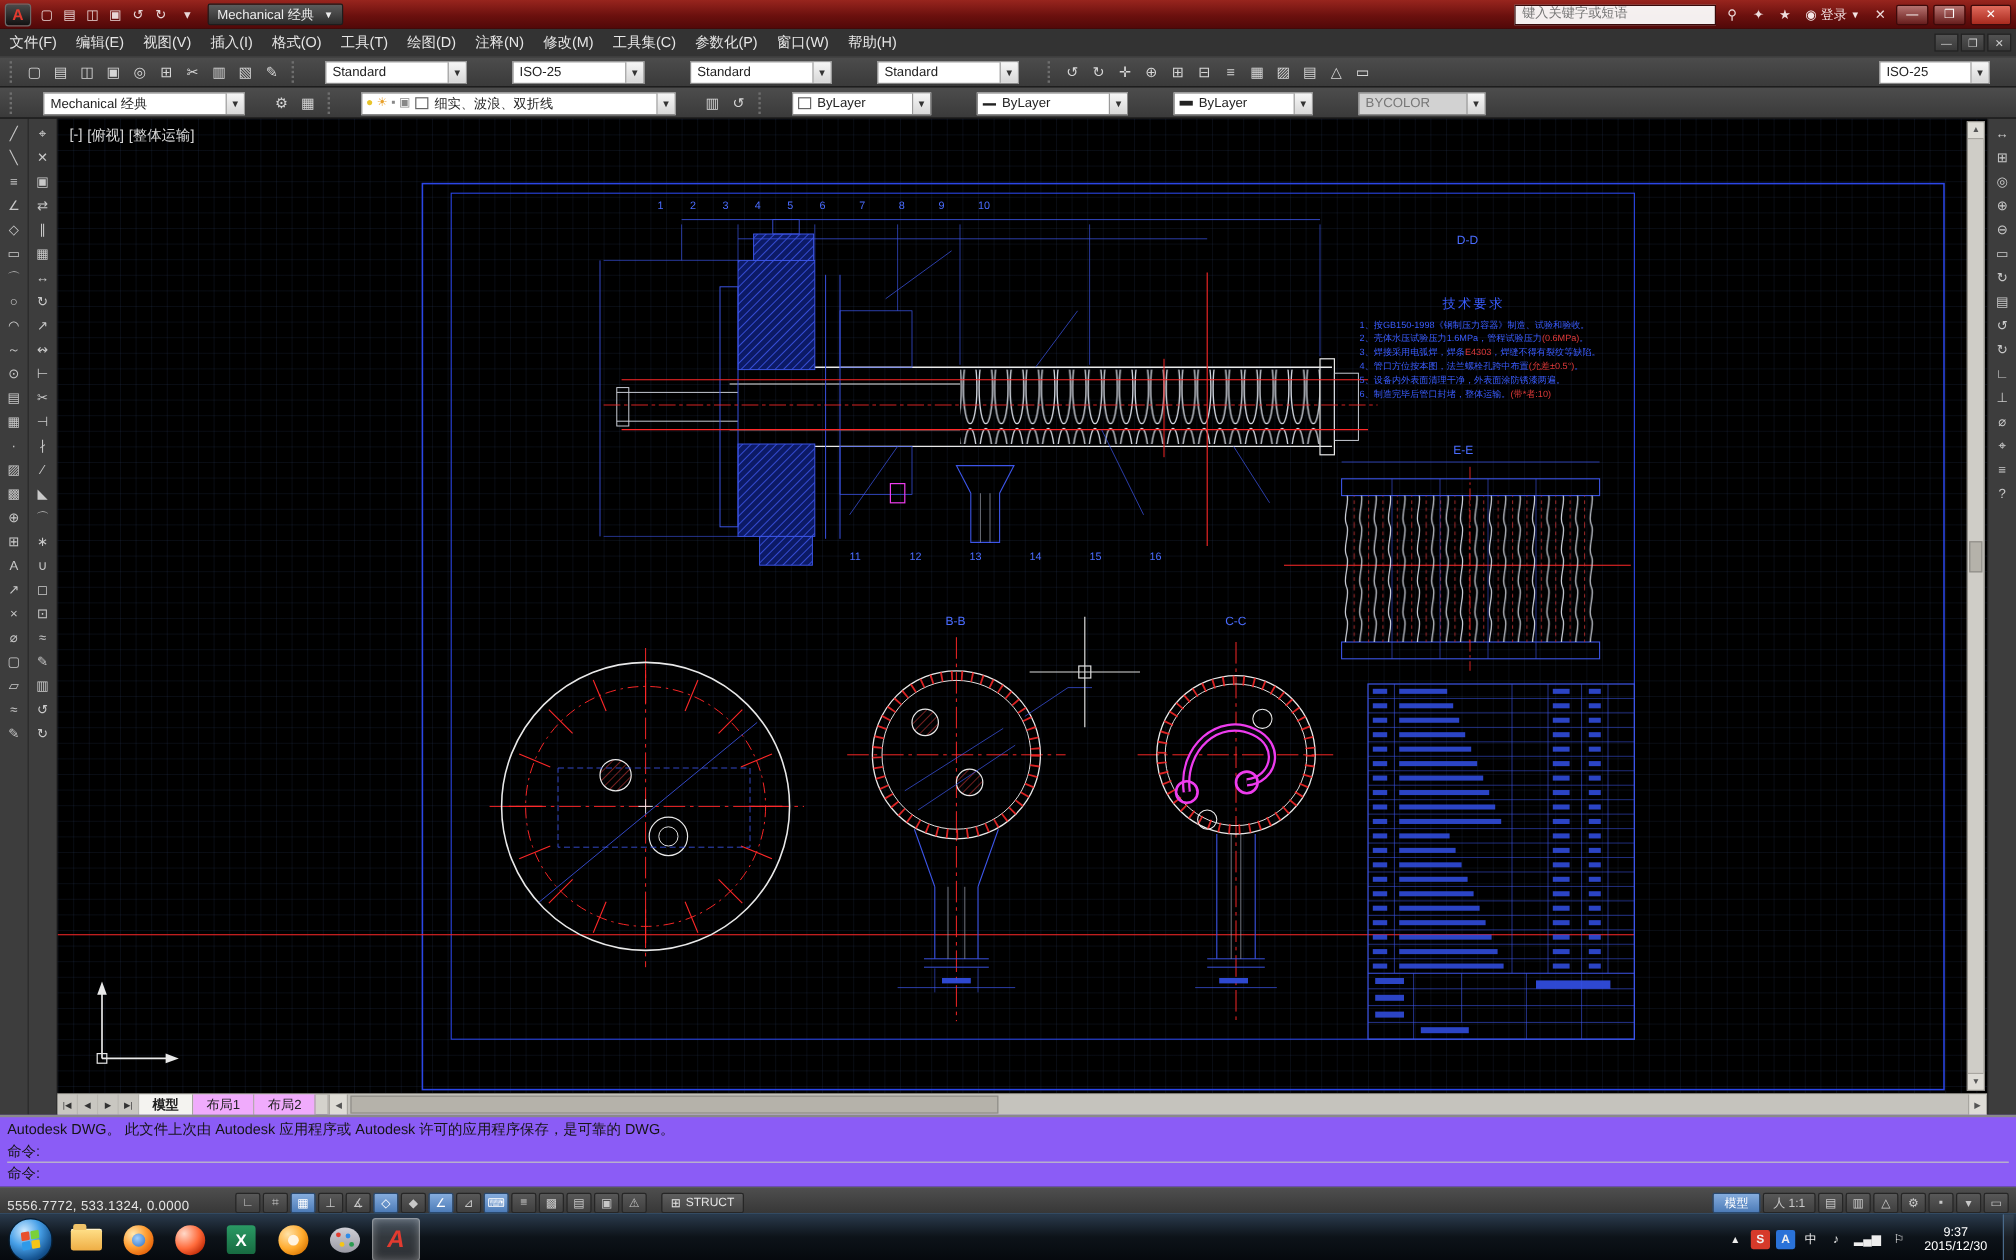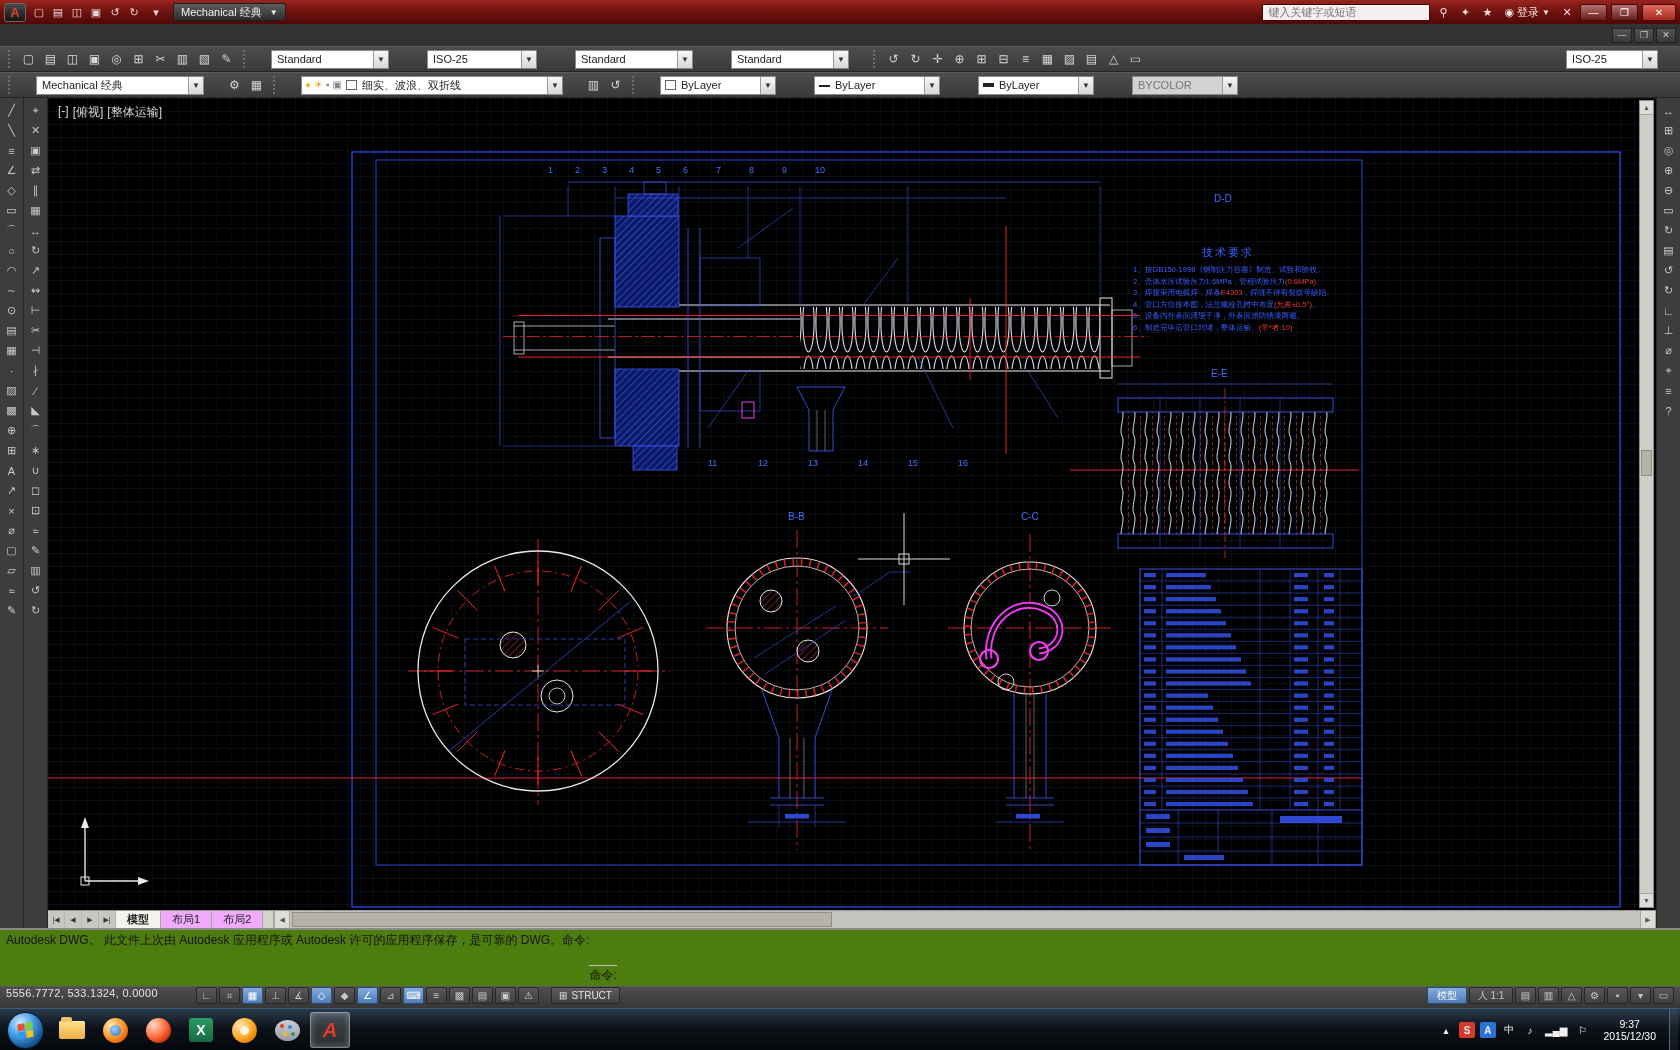--- a/index.html
+++ b/index.html
@@ -5,21 +5,21 @@
 html,body{margin:0;padding:0;background:#000;font-family:"Liberation Sans",sans-serif}
 *{box-sizing:border-box}
 .app{width:1680px;height:1050px;display:flex;flex-direction:column;overflow:hidden;background:#000;position:relative}
 
 .titlebar{flex:0 0 24px;background:linear-gradient(#98251e,#6b100e 55%,#500808);display:flex;align-items:center;gap:4px;padding:0 4px;position:relative;color:#eee}
 .logo{width:22px;height:19px;background:linear-gradient(#4a4a4a,#121212);border:1px solid #6a6a6a;border-radius:3px;color:#e23b30;font-weight:bold;font-size:13px;display:flex;align-items:center;justify-content:center}
 .qbtn{width:18px;height:18px;font-size:11px;color:#e8d6d6;display:flex;align-items:center;justify-content:center}
 .ws-combo{height:18px;background:linear-gradient(#5c5c5c,#2d2d2d);border:1px solid #1d1d1d;border-radius:2px;color:#eee;font-size:11px;display:flex;align-items:center;gap:8px;padding:0 7px;margin-left:4px}
 .tb-title{position:absolute;left:0;right:0;text-align:center;font-size:12px;color:#f5ecec;pointer-events:none}
 .tb-right{margin-left:auto;display:flex;align-items:center;gap:4px;z-index:1}
-.search{width:168px;height:17px;background:rgba(252,252,252,.95);border:1px solid #380a0a;font-size:11px;color:#333;padding:0 5px;font-family:Liberation Sans, sans-serif}
+.search{width:168px;height:17px;background:rgba(252,252,252,.95);border:1px solid #380a0a;font-size:11px;color:#333;padding:0 5px;font-family:Liberation Mono, monospace}
 .tbic{width:18px;height:17px;display:flex;align-items:center;justify-content:center;color:#eedddd;font-size:11px}
 .signin{font-size:11px;color:#f3e4e4;display:flex;align-items:center;gap:3px;padding:0 4px}
 .winbtn{width:27px;height:17px;border:1px solid #3c0a0a;border-radius:2px;background:linear-gradient(rgba(255,255,255,.38),rgba(255,255,255,.08));color:#fff;font-size:10px;display:flex;align-items:center;justify-content:center}
 .winbtn.close{background:linear-gradient(#e06a5c,#a92a1e);width:34px}
 
 .menubar{flex:0 0 22px;background:#333;display:flex;align-items:center;color:#e6e6e6;font-size:12px}
 .menu-item{padding:3px 8px;white-space:nowrap}
 .doc-btns{margin-left:auto;display:flex;gap:2px;padding-right:4px}
 .doc-btn{width:20px;height:15px;background:linear-gradient(#525252,#3a3a3a);border:1px solid #222;color:#ccc;font-size:9px;display:flex;align-items:center;justify-content:center}
 
@@ -56,25 +56,25 @@
 
 .tabrow{flex:0 0 18px;background:#d4d2cc;display:flex;align-items:stretch;border-top:1px solid #98968f;font-size:11px;color:#222}
 .tabnav{width:17px;display:flex;align-items:center;justify-content:center;font-size:7px;color:#333;border-right:1px solid #b8b6b0;background:#c9c7c1}
 .tab{padding:0 11px;display:flex;align-items:center;border-right:1px solid #a8a6a0;background:#f0abfc;white-space:nowrap}
 .tab.active{background:#f4f3f0;font-weight:bold}
 .hscroll{flex:1;margin-left:10px;background:#c5c3bd;border-left:1px solid #a8a6a0;display:flex}
 .hs-arrow{width:16px;background:#dedcd6;border-right:1px solid #a8a6a0;border-left:1px solid #a8a6a0;font-size:7px;color:#555;display:flex;align-items:center;justify-content:center}
 .hs-track{flex:1;position:relative}
 .hs-thumb{position:absolute;top:1px;bottom:1px;left:2px;width:40%;background:#b5b2aa;border:1px solid #8f8d88}
 
-.cmd{flex:0 0 58px;background:#4d7c0f;border-top:2px solid #8a8a8a;font-size:12px;color:#151515;display:flex;flex-direction:row;padding:1px 6px}
+.cmd{flex:0 0 58px;background:#8b5cf6;border-top:2px solid #8a8a8a;font-size:12px;color:#151515;display:flex;flex-direction:column;padding:1px 6px}
 .cmd-hist{line-height:18px;white-space:nowrap;overflow:hidden}
 .cmd-input{border-top:1px solid #c2c2c2;line-height:19px;margin-top:auto}
 
-.statusbar{flex:0 0 22px;background:linear-gradient(#4e4e4e,#373737);border-top:1px solid #5a5a5a;display:flex;align-items:flex-start;color:#ddd;font-size:11px;padding:0 6px;gap:2px}
+.statusbar{flex:0 0 22px;background:linear-gradient(#4e4e4e,#373737);border-top:1px solid #5a5a5a;display:flex;align-items:flex-end;color:#ddd;font-size:11px;padding:0 6px;gap:2px}
 .coords{width:188px;letter-spacing:.3px;color:#e4e4e4}
 .stog{min-width:21px;height:17px;background:linear-gradient(#585858,#3f3f3f);border:1px solid #262626;border-radius:2px;color:#c8c8c8;font-size:10px;display:flex;align-items:center;justify-content:center;padding:0 2px}
 .stog.on{background:linear-gradient(#85acdd,#4d7cb8);color:#fff;border-color:#2a4a70}
 .struct-btn{height:17px;padding:0 7px;display:flex;gap:4px;align-items:center;background:linear-gradient(#5e5e5e,#424242);border:1px solid #262626;border-radius:2px;font-size:10px;margin-left:10px;color:#e4e4e4}
 .sb-right{margin-left:auto;display:flex;align-items:center;gap:2px}
 .sb-model{height:17px;padding:0 9px;background:linear-gradient(#85acdd,#4d7cb8);border:1px solid #2a4a70;border-radius:2px;color:#fff;font-size:10px;display:flex;align-items:center}
 
 .taskbar{flex:0 0 42px;background:linear-gradient(#2a3a4c,#0d1319 45%,#04070b);border-top:1px solid #3e5a78;display:flex;align-items:center;padding:0 2px;gap:3px}
 .orb{width:37px;height:37px;flex:0 0 37px;border-radius:50%;background:radial-gradient(circle at 35% 28%,#cfeaff,#47a0e8 38%,#14528f 72%,#0a2c50);border:1px solid #061c30;display:flex;align-items:center;justify-content:center;margin:0 5px}
 .flag{width:15px;height:15px;display:grid;grid-template-columns:1fr 1fr;gap:1.5px;transform:rotate(-6deg) skewY(-4deg)}
@@ -141,20 +141,35 @@
         <span style="font-size:8px" data-name="chevron-down-icon">▼</span>
       </div>
       <div class="tbic" data-name="exchange-apps-icon">✕</div>
       <div class="winbtn" data-name="minimize-button">—</div>
       <div class="winbtn" data-name="restore-button">❐</div>
       <div class="winbtn close" data-name="close-button">✕</div>
     </div>
   </div>
 
   <div class="menubar" data-name="menu-bar">
+    <div id="menubar-items" style="display:flex">
+        <div class="menu-item" data-name="menu-item-0">文件(F)</div>
+        <div class="menu-item" data-name="menu-item-1">编辑(E)</div>
+        <div class="menu-item" data-name="menu-item-2">视图(V)</div>
+        <div class="menu-item" data-name="menu-item-3">插入(I)</div>
+        <div class="menu-item" data-name="menu-item-4">格式(O)</div>
+        <div class="menu-item" data-name="menu-item-5">工具(T)</div>
+        <div class="menu-item" data-name="menu-item-6">绘图(D)</div>
+        <div class="menu-item" data-name="menu-item-7">注释(N)</div>
+        <div class="menu-item" data-name="menu-item-8">修改(M)</div>
+        <div class="menu-item" data-name="menu-item-9">工具集(C)</div>
+        <div class="menu-item" data-name="menu-item-10">参数化(P)</div>
+        <div class="menu-item" data-name="menu-item-11">窗口(W)</div>
+        <div class="menu-item" data-name="menu-item-12">帮助(H)</div>
+      </div>
     <div class="doc-btns" data-name="document-window-buttons">
       <div class="doc-btn" data-name="doc-minimize-icon">—</div>
       <div class="doc-btn" data-name="doc-restore-icon">❐</div>
       <div class="doc-btn" data-name="doc-close-icon">✕</div>
     </div>
   </div>
 
   <div class="tbrow" data-name="toolbar-standard">
     <div class="grip" data-name="toolbar-grip"></div>
     <div class="tgroup" id="tb1-left">

